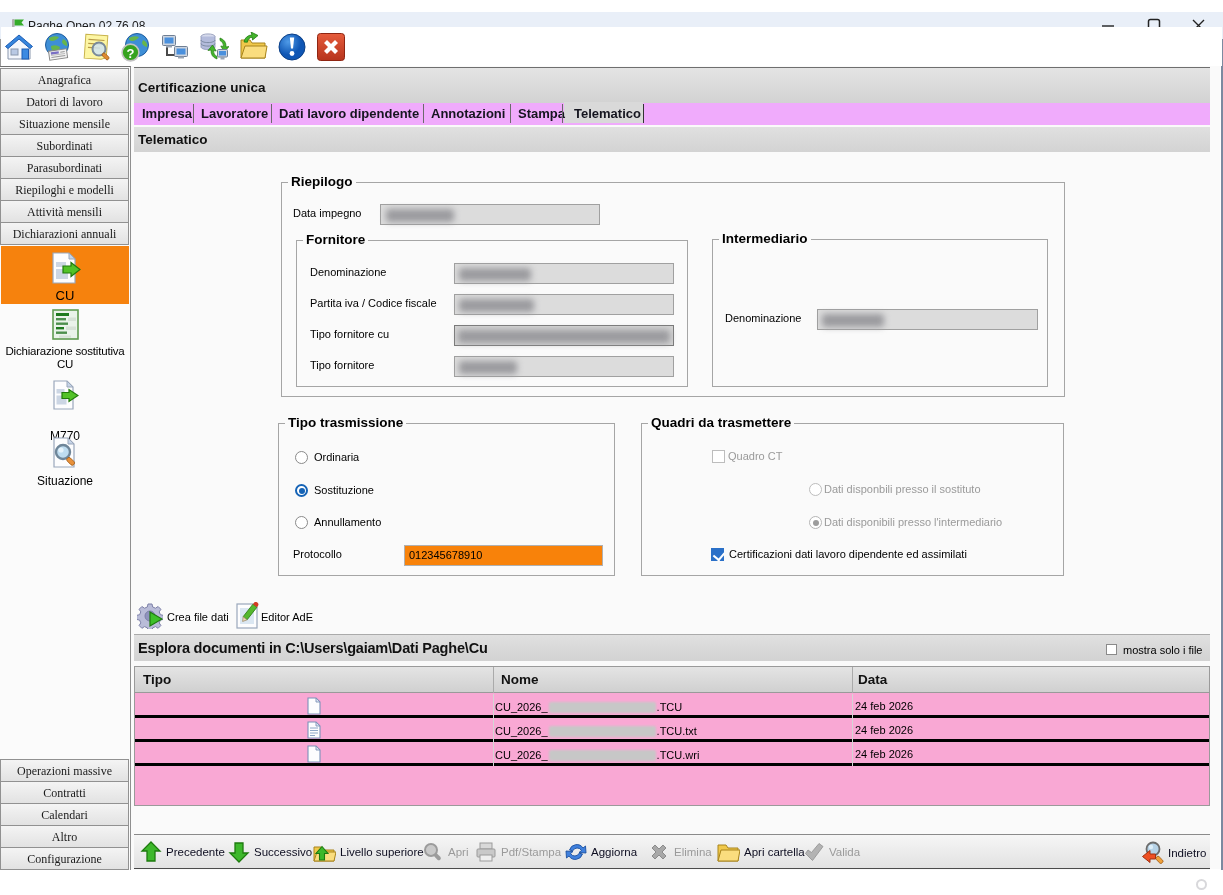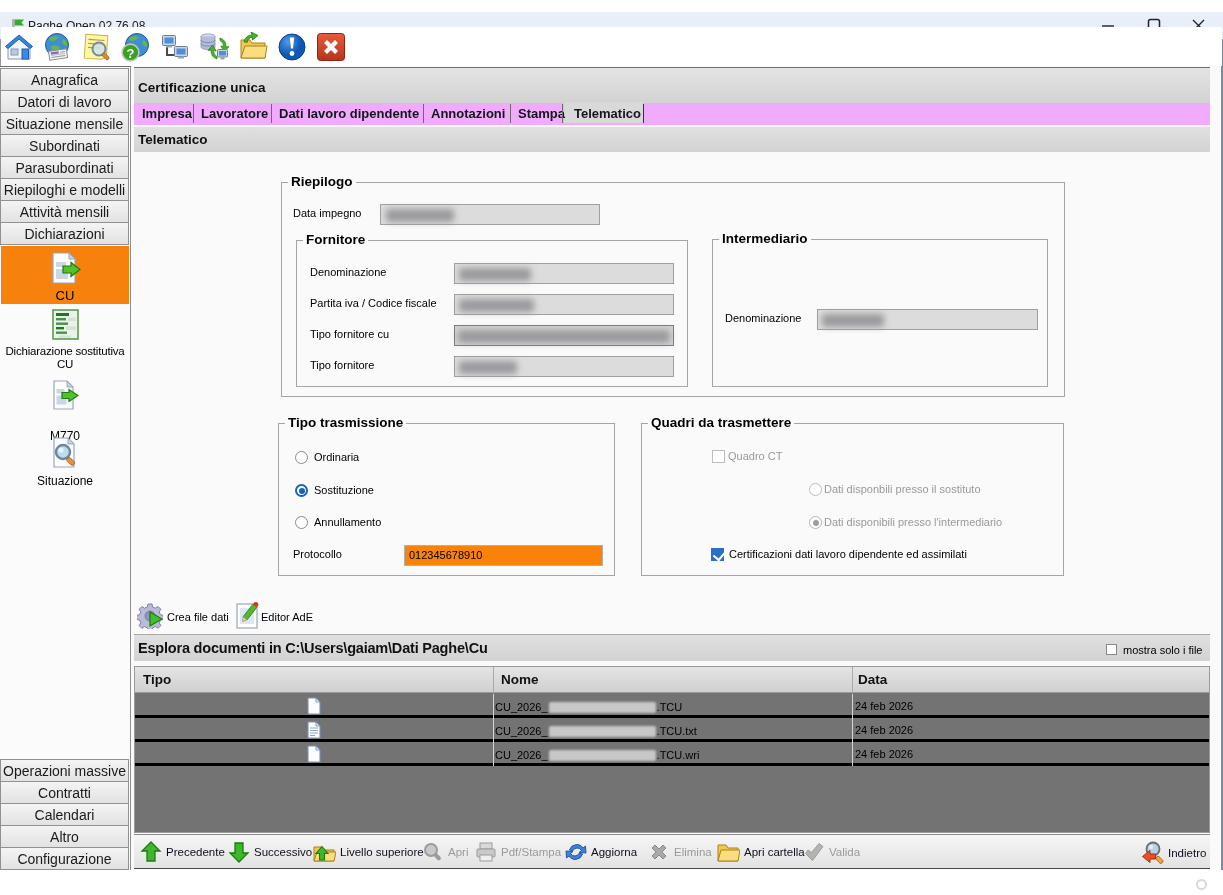--- a/index.html
+++ b/index.html
@@ -9,21 +9,21 @@
 
 #win { position:absolute; left:0; top:27px; width:1223px; height:843px; border-left:1px solid #9a9a9a; border-right:2px solid #7c8aa0; }
 #mainbg { position:absolute; left:131px; top:66px; width:1089px; height:803px; background:#fafafa; }
 #titlebar { position:absolute; left:0; top:12px; width:1223px; height:27px; background:#e9eff8; }
 #titletext { position:absolute; left:28px; top:7px; font-size:12px; color:#1b1b1b; }
 
 #toolbar { position:absolute; left:1px; top:27px; width:1221px; height:39px; background:#ffffff; }
 .tbico { position:absolute; top:5px; width:30px; height:30px; }
 
 #sidebar { position:absolute; left:0; top:66px; width:131px; height:804px; background:#fbfbfb; border-right:1px solid #8f8f8f; border-top:1px solid #6f6f6f; }
-.sbtn { position:relative; width:129px; height:23px; margin-top:-1px; background:linear-gradient(#f4f4f4,#e2e2e2); border:1px solid #919191; font-size:14px; color:#1a1a1a; text-align:center; line-height:22px; }
+.sbtn { position:relative; width:129px; height:23px; margin-top:-1px; background:linear-gradient(#f4f4f4,#e2e2e2); border:1px solid #919191; font-size:12px; color:#1a1a1a; text-align:center; line-height:22px;font-family:Liberation Serif, serif; }
 #sbsel { position:absolute; left:1px; top:179px; width:128px; height:58px; background:#f6820d; text-align:center; }
 #sbsel .lbl { font-size:13px; color:#000; margin-top:1px; }
 .sbitem { position:absolute; left:0; width:130px; text-align:center; font-size:13px; color:#000; }
 #sbbottom { position:absolute; left:0; bottom:0; width:130px; }
 
 #main { position:absolute; left:134px; top:66px; width:1076px; height:804px; background:#fafafa; }
 .graybar { background:linear-gradient(#e4e4e4,#d2d2d2); border-top:1px solid #6f6f6f; }
 #hdr1 { position:absolute; left:0; top:1px; width:1076px; height:36px; }
 #hdr1 span { position:absolute; left:4px; top:12px; font-weight:bold; font-size:13.5px; color:#111; }
 #tabrow { position:absolute; left:0; top:37px; width:1076px; height:22px; background:#f0abfc; }
@@ -48,21 +48,21 @@
 .radio.dissel::after { content:""; position:absolute; left:2.5px; top:2.5px; width:6px; height:6px; border-radius:50%; background:#9d9d9d; }
 .check { position:absolute; width:13px; height:13px; background:#fff; border:1px solid #8a8a8a; }
 .check.dis { border:1px solid #bdbdbd; }
 .check.on { background:#2a70c8; border:1px solid #2a70c8; }
 .check.on::after { content:""; position:absolute; left:2.5px; top:1px; width:6px; height:8px; border:solid #fff; border-width:0 2px 2px 0; transform:rotate(40deg); }
 .rlbl { position:absolute; font-size:11px; line-height:13px; color:#000; }
 .glbl2 { color:#9a9a9a !important; }
 
 #explbar { position:absolute; left:0; top:568px; width:1076px; height:27px; background:linear-gradient(#e0e0e0,#d2d2d2); border-top:1px solid #aaa; }
 #explbar b { position:absolute; left:4px; top:5px; font-size:14.5px; letter-spacing:-0.2px; color:#111; }
-#table { position:absolute; left:0; top:600px; width:1076px; height:167px; background:#737373; border:1px solid #9a9a9a; }
+#table { position:absolute; left:0; top:600px; width:1076px; height:140px; background:#f9a8d4; border:1px solid #9a9a9a; }
 #thead { position:absolute; left:0; top:0; width:1074px; height:26px; background:linear-gradient(#e4e4e4,#d0d0d0); border-bottom:1px solid #9a9a9a; }
 #thead b { position:absolute; top:5px; font-size:13.5px; color:#111; }
 .tcol { position:absolute; top:0; width:1px; height:26px; background:#aaa; }
 .trow { position:absolute; left:0; width:1074px; height:24px; border-bottom:3px solid #000000; font-size:11px; }
 .trow .nm { position:absolute; left:360px; top:6px; color:#000; }
 .trow .dt { position:absolute; left:720px; top:6px; color:#000; }
 .rowline { position:absolute; top:0; width:1px; height:24px; background:#d5d5d5; }
 #btoolbar { position:absolute; left:0; top:768px; width:1076px; height:35px; background:linear-gradient(#f6f6f6,#e2e2e2); border-top:1px solid #8a8a8a; border-bottom:1px solid #4a4a4a; }
 .btn-it { position:absolute; top:6px; height:22px; font-size:11.5px; color:#0d0d20; white-space:nowrap; }
 .btn-it.dis { color:#9a9a9a; }

